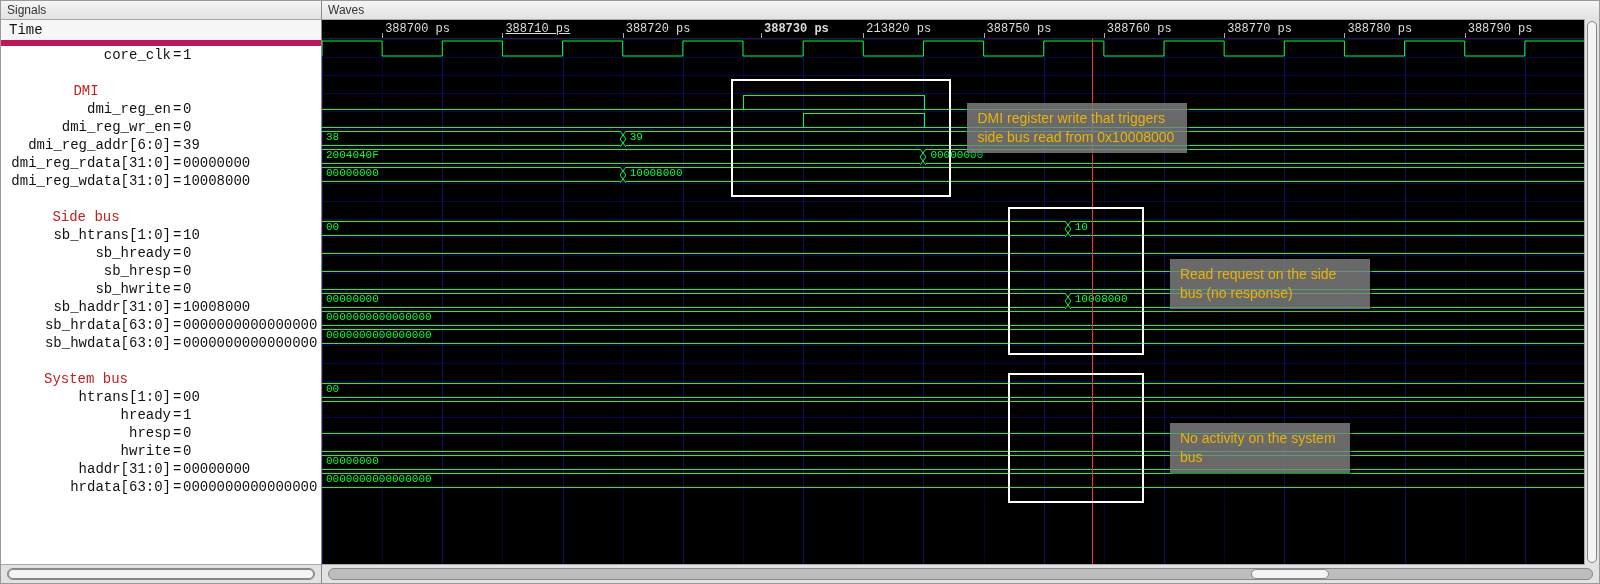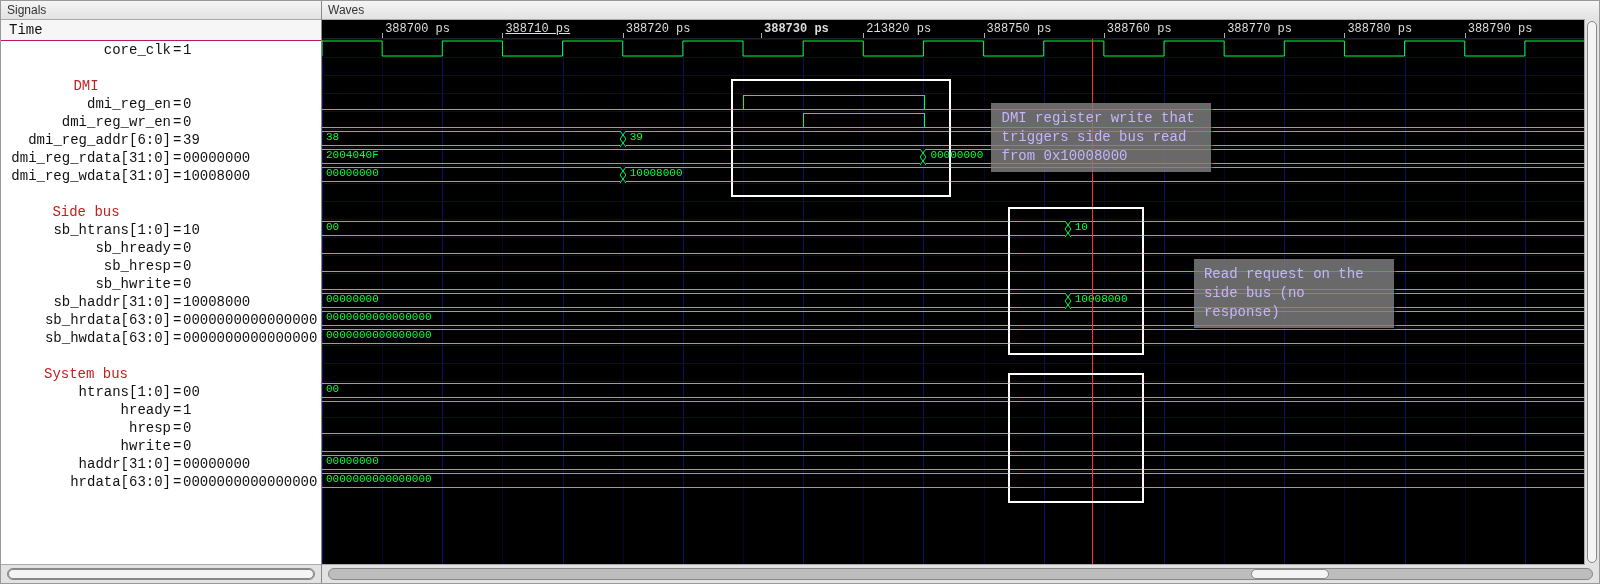--- a/index.html
+++ b/index.html
@@ -33,21 +33,21 @@
     padding: 2px 6px;
     background: linear-gradient(#f5f5f5,#e2e2e2);
     border-bottom: 1px solid #aaa;
     color: #333;
   }
   .time-row {
     font-family: "Courier New", monospace;
     font-size: 14px;
     padding: 2px 8px;
     background: #f6f6f6;
-    border-bottom: 1px solid #be185d;
+    border-bottom: 6px solid #be185d;
     color: #111;
   }
   .signal-list {
     flex: 1;
     background: #fff;
     overflow: hidden;
     font-size: 14px;
     line-height: 18px;
   }
   .signal-row {
@@ -207,28 +207,27 @@
   
   .ann-box {
     position:absolute;
     border:2px solid #fff;
     z-index:30;
     pointer-events:none;
   }
   .ann-text {
     position:absolute;
     background:rgba(128,128,128,0.82);
-    color:#c4b5fd;
-    font-family: Liberation Mono, monospace;
+    color:#eab308;
+    font-family: Liberation Sans, sans-serif;
     font-size:14px;
     line-height:19px;
     padding:6px 10px;
     z-index:31;
     box-shadow:1px 1px 3px rgba(0,0,0,0.6);
-    margin-left:24px;
   }
 </style>
 </head>
 <body>
 
 <div class="app">
 
   <div class="signals">
     <div class="panel-title">Signals</div>
     <div class="time-row">Time</div>
@@ -534,20 +533,21 @@
       <div class="wave-row" id="r-hrdata">
           <div class="bus" style="left: 0px; right: 14px;"></div>
           <div class="bus-label">0000000000000000</div>
         </div>
 
       <div class="ann-box" id="ann-box-1" style="left: 408.971px; top: 40px; width: 216.514px; height: 114px;"></div>
       <div class="ann-text" id="ann-text-1" style="left: 645.486px; top: 64px; width: 200px;">DMI register write that triggers side bus read from 0x10008000</div>
       <div class="ann-box" id="ann-box-2" style="left: 685.629px; top: 168px; width: 132.314px; height: 144px;"></div>
       <div class="ann-text" id="ann-text-2" style="left: 847.943px; top: 220px; width: 180px;">Read request on the side bus (no response)</div>
       <div class="ann-box" id="ann-box-3" style="left: 685.629px; top: 334px; width: 132.314px; height: 126px;"></div>
+      <div class="ann-text" id="ann-text-3" style="left: 847.943px; top: 384px; width: 160px;">No activity on the system bus</div>
     </div>
     <div class="hscroll-holder">
       <div class="hscroll-track">
           <div class="hscroll-thumb" style="left:73%;width:6%"></div>
         </div>
     </div>
 
     <div style="position:absolute;top:18px;right:0;bottom:18px;width:14px;background:#e2e2e2;border-left:1px solid #aaa;">
       <div style="position:absolute;left:2px;right:2px;top:2px;bottom:2px;background:#f4f4f4;border:1px solid #888;border-radius:5px;"></div>
     </div>

